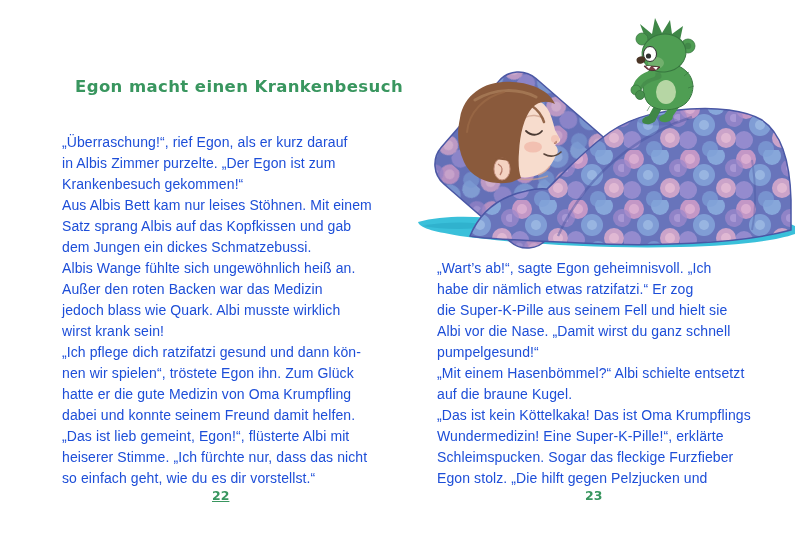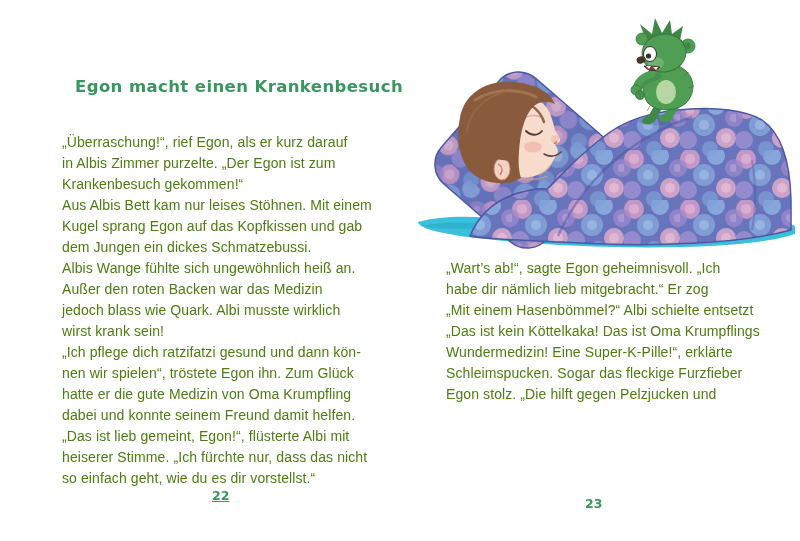--- a/index.html
+++ b/index.html
@@ -9,51 +9,51 @@
     font-family:"Liberation Sans",sans-serif;
   }
   .spread{position:absolute;inset:0;}
   .chapter-title{
     position:absolute;left:75px;top:77px;margin:0;
     font-family:"DejaVu Sans",sans-serif;
     font-size:16.5px;font-weight:bold;letter-spacing:.4px;
     color:#39965f;white-space:nowrap;
   }
   .textblock{
-    position:absolute;color:#4d7c0f;
+    position:absolute;color:#1d4ed8;
     font-size:14px;line-height:21px;letter-spacing:.1px;
   }
   .textblock .line{white-space:nowrap;height:21px;}
   .textblock-left{left:62px;top:132px;width:310px;}
-  .textblock-right{left:446px;top:258px;width:330px;}
+  .textblock-right{left:437px;top:258px;width:330px;}
   .pagenum{
     position:absolute;top:488px;
     font-family:"DejaVu Sans",sans-serif;
     font-size:12.5px;font-weight:bold;color:#39965f;
   }
   .pagenum-left{left:212px;text-decoration:underline;}
-  .pagenum-right{left:585px;margin-top:8px;}
+  .pagenum-right{left:585px;}
   .illustration{
     position:absolute;left:400px;top:0;width:400px;height:250px;
   }
 </style>
 </head>
 <body>
 
 <div class="spread">
 
   <section>
     <h1 class="chapter-title">Egon macht einen Krankenbesuch</h1>
 
     <div class="textblock textblock-left">
       <div class="line">„Überraschung!“, rief Egon, als er kurz darauf</div>
       <div class="line">in Albis Zimmer purzelte. „Der Egon ist zum</div>
       <div class="line">Krankenbesuch gekommen!“</div>
       <div class="line">Aus Albis Bett kam nur leises Stöhnen. Mit einem</div>
-      <div class="line">Kugel sprang Egon auf das Kopfkissen und gab</div>
+      <div class="line">Satz sprang Albis auf das Kopfkissen und gab</div>
       <div class="line">dem Jungen ein dickes Schmatzebussi.</div>
       <div class="line">Albis Wange fühlte sich ungewöhnlich heiß an.</div>
       <div class="line">Außer den roten Backen war das Medizin</div>
       <div class="line">jedoch blass wie Quark. Albi musste wirklich</div>
       <div class="line">wirst krank sein!</div>
       <div class="line">„Ich pflege dich ratzifatzi gesund und dann kön-</div>
       <div class="line">nen wir spielen“, tröstete Egon ihn. Zum Glück</div>
       <div class="line">hatte er die gute Medizin von Oma Krumpfling</div>
       <div class="line">dabei und konnte seinem Freund damit helfen.</div>
       <div class="line">„Das ist lieb gemeint, Egon!“, flüsterte Albi mit</div>
@@ -150,22 +150,26 @@
         <ellipse cx="241" cy="60" rx="4.5" ry="3.5" fill="#4a3526" transform="rotate(-15 241 60)"></ellipse>
         <path d="M 244 66 C 248 72 256 72 260 67 C 255 66 249 66 244 66 Z" fill="#7c3b44" stroke="#4a2a30" stroke-width="0.8"></path>
         <path d="M 246 66 l 3 3 l 2 -3 z" fill="#ffffff"></path>
         <path d="M 253 67 l 3 3 l 2 -3 z" fill="#ffffff"></path>
         <path d="M 284 76 l 5 -4 M 288 88 l 6 -2 M 250 106 l -3 5" stroke="#37763f" stroke-width="1" opacity="0.6"></path>
       </g>
     </svg>
 
     <div class="textblock textblock-right">
       <div class="line">„Wart’s ab!“, sagte Egon geheimnisvoll. „Ich</div>
-      <div class="line">habe dir nämlich lieb mitgebracht.“ Er zog</div>
+      <div class="line">habe dir nämlich etwas ratzifatzi.“ Er zog</div>
+      <div class="line">die Super-K-Pille aus seinem Fell und hielt sie</div>
+      <div class="line">Albi vor die Nase. „Damit wirst du ganz schnell</div>
+      <div class="line">pumpelgesund!“</div>
       <div class="line">„Mit einem Hasenbömmel?“ Albi schielte entsetzt</div>
+      <div class="line">auf die braune Kugel.</div>
       <div class="line">„Das ist kein Köttelkaka! Das ist Oma Krumpflings</div>
       <div class="line">Wundermedizin! Eine Super-K-Pille!“, erklärte</div>
       <div class="line">Schleimspucken. Sogar das fleckige Furzfieber</div>
       <div class="line">Egon stolz. „Die hilft gegen Pelzjucken und</div>
     </div>
 
     <div class="pagenum pagenum-right">23</div>
   </section>
 
 </div>

